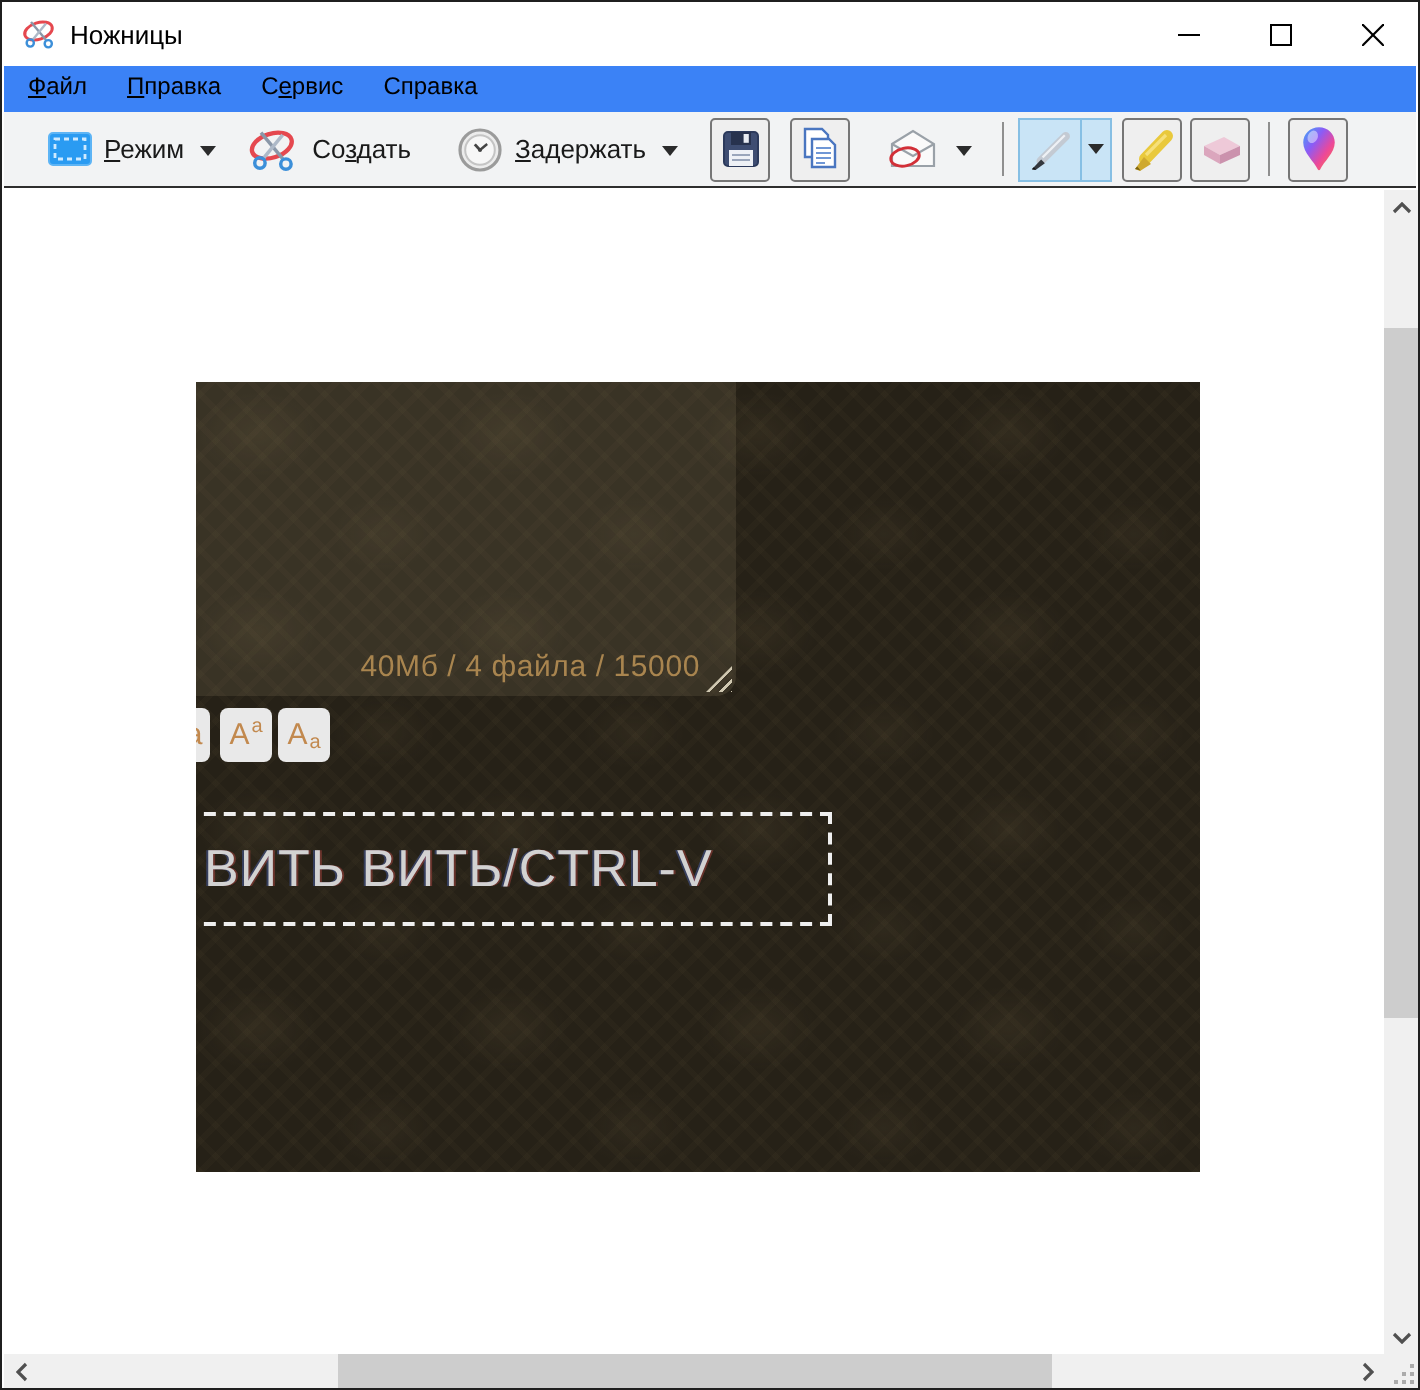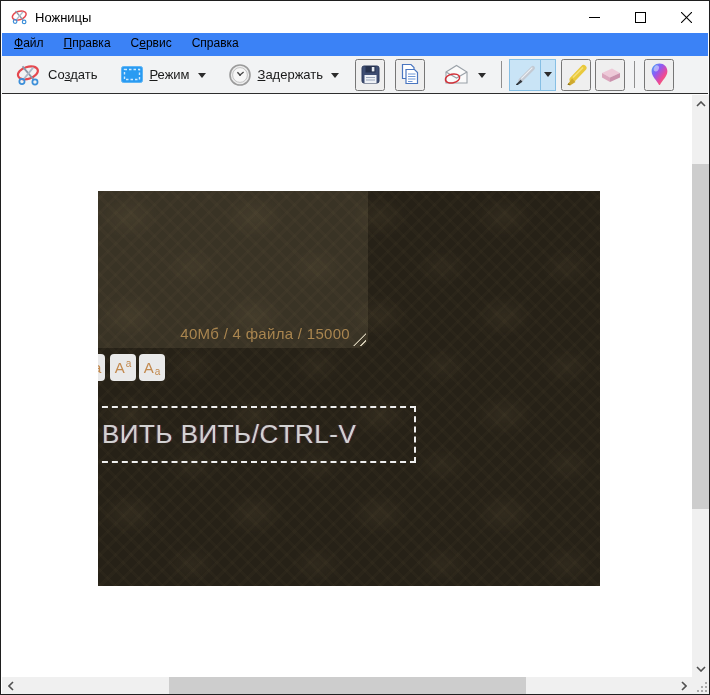--- a/index.html
+++ b/index.html
@@ -110,42 +110,42 @@
 
   <div class="menubar">
     <span class="menu-item"><span class="u">Ф</span><span>айл</span></span>
     <span class="menu-item"><span class="u">П</span><span>правка</span></span>
     <span class="menu-item"><span>С</span><span class="u">е</span><span>рвис</span></span>
     <span class="menu-item"><span>С</span><span class="u"></span><span>правка</span></span>
   </div>
 
   <div class="toolbar">
 
+    <button class="tb-btn" style="margin-left:8px;">
+      <span>
+        <svg width="22" height="17" viewBox="0 0 22 17">
+          <rect x="0.5" y="0.5" width="21" height="16" rx="2" fill="#2a9bf2" stroke="#5db4f5"></rect>
+          <rect x="3.5" y="3.5" width="15" height="10" fill="none" stroke="#cfeaff" stroke-width="1.4" stroke-dasharray="2.5 2"></rect>
+        </svg>
+      </span>
+      <span><span class="u">Р</span><span>ежим</span></span>
+      <span class="dd-arrow"></span>
+    </button>
+
     <button class="tb-btn">
       <span>
         <svg width="26" height="26" viewBox="0 0 24 24">
           <ellipse cx="11" cy="10" rx="9.5" ry="5.5" transform="rotate(-18 11 10)" fill="none" stroke="#e5484f" stroke-width="2"></ellipse>
           <line x1="6" y1="4" x2="16" y2="16" stroke="#8a97a8" stroke-width="1.6"></line>
           <line x1="16" y1="5" x2="7" y2="16" stroke="#aeb9c8" stroke-width="1.6"></line>
           <circle cx="5.5" cy="18" r="2.4" fill="none" stroke="#3c8fd9" stroke-width="1.6"></circle>
           <circle cx="17.5" cy="18.5" r="2.4" fill="none" stroke="#3c8fd9" stroke-width="1.6"></circle>
         </svg>
       </span>
       <span><span>Со</span><span class="u">з</span><span>дать</span></span>
-    </button>
-
-    <button class="tb-btn" style="margin-left:8px;">
-      <span>
-        <svg width="22" height="17" viewBox="0 0 22 17">
-          <rect x="0.5" y="0.5" width="21" height="16" rx="2" fill="#2a9bf2" stroke="#5db4f5"></rect>
-          <rect x="3.5" y="3.5" width="15" height="10" fill="none" stroke="#cfeaff" stroke-width="1.4" stroke-dasharray="2.5 2"></rect>
-        </svg>
-      </span>
-      <span><span class="u">Р</span><span>ежим</span></span>
-      <span class="dd-arrow"></span>
     </button>
 
     <button class="tb-btn" style="margin-left:6px;">
       <span>
         <svg width="24" height="24" viewBox="0 0 24 24">
           <circle cx="12" cy="12" r="10" fill="#ececec" stroke="#9b9b9b" stroke-width="1.6"></circle>
           <circle cx="12" cy="12" r="7.4" fill="#f7f7f7" stroke="#c4c4c4" stroke-width="1"></circle>
           <line x1="12" y1="12" x2="9.4" y2="9.2" stroke="#444" stroke-width="1.4"></line>
           <line x1="12" y1="12" x2="15.6" y2="9.0" stroke="#444" stroke-width="1.2"></line>
           <circle cx="12" cy="12" r="1" fill="#444"></circle>

